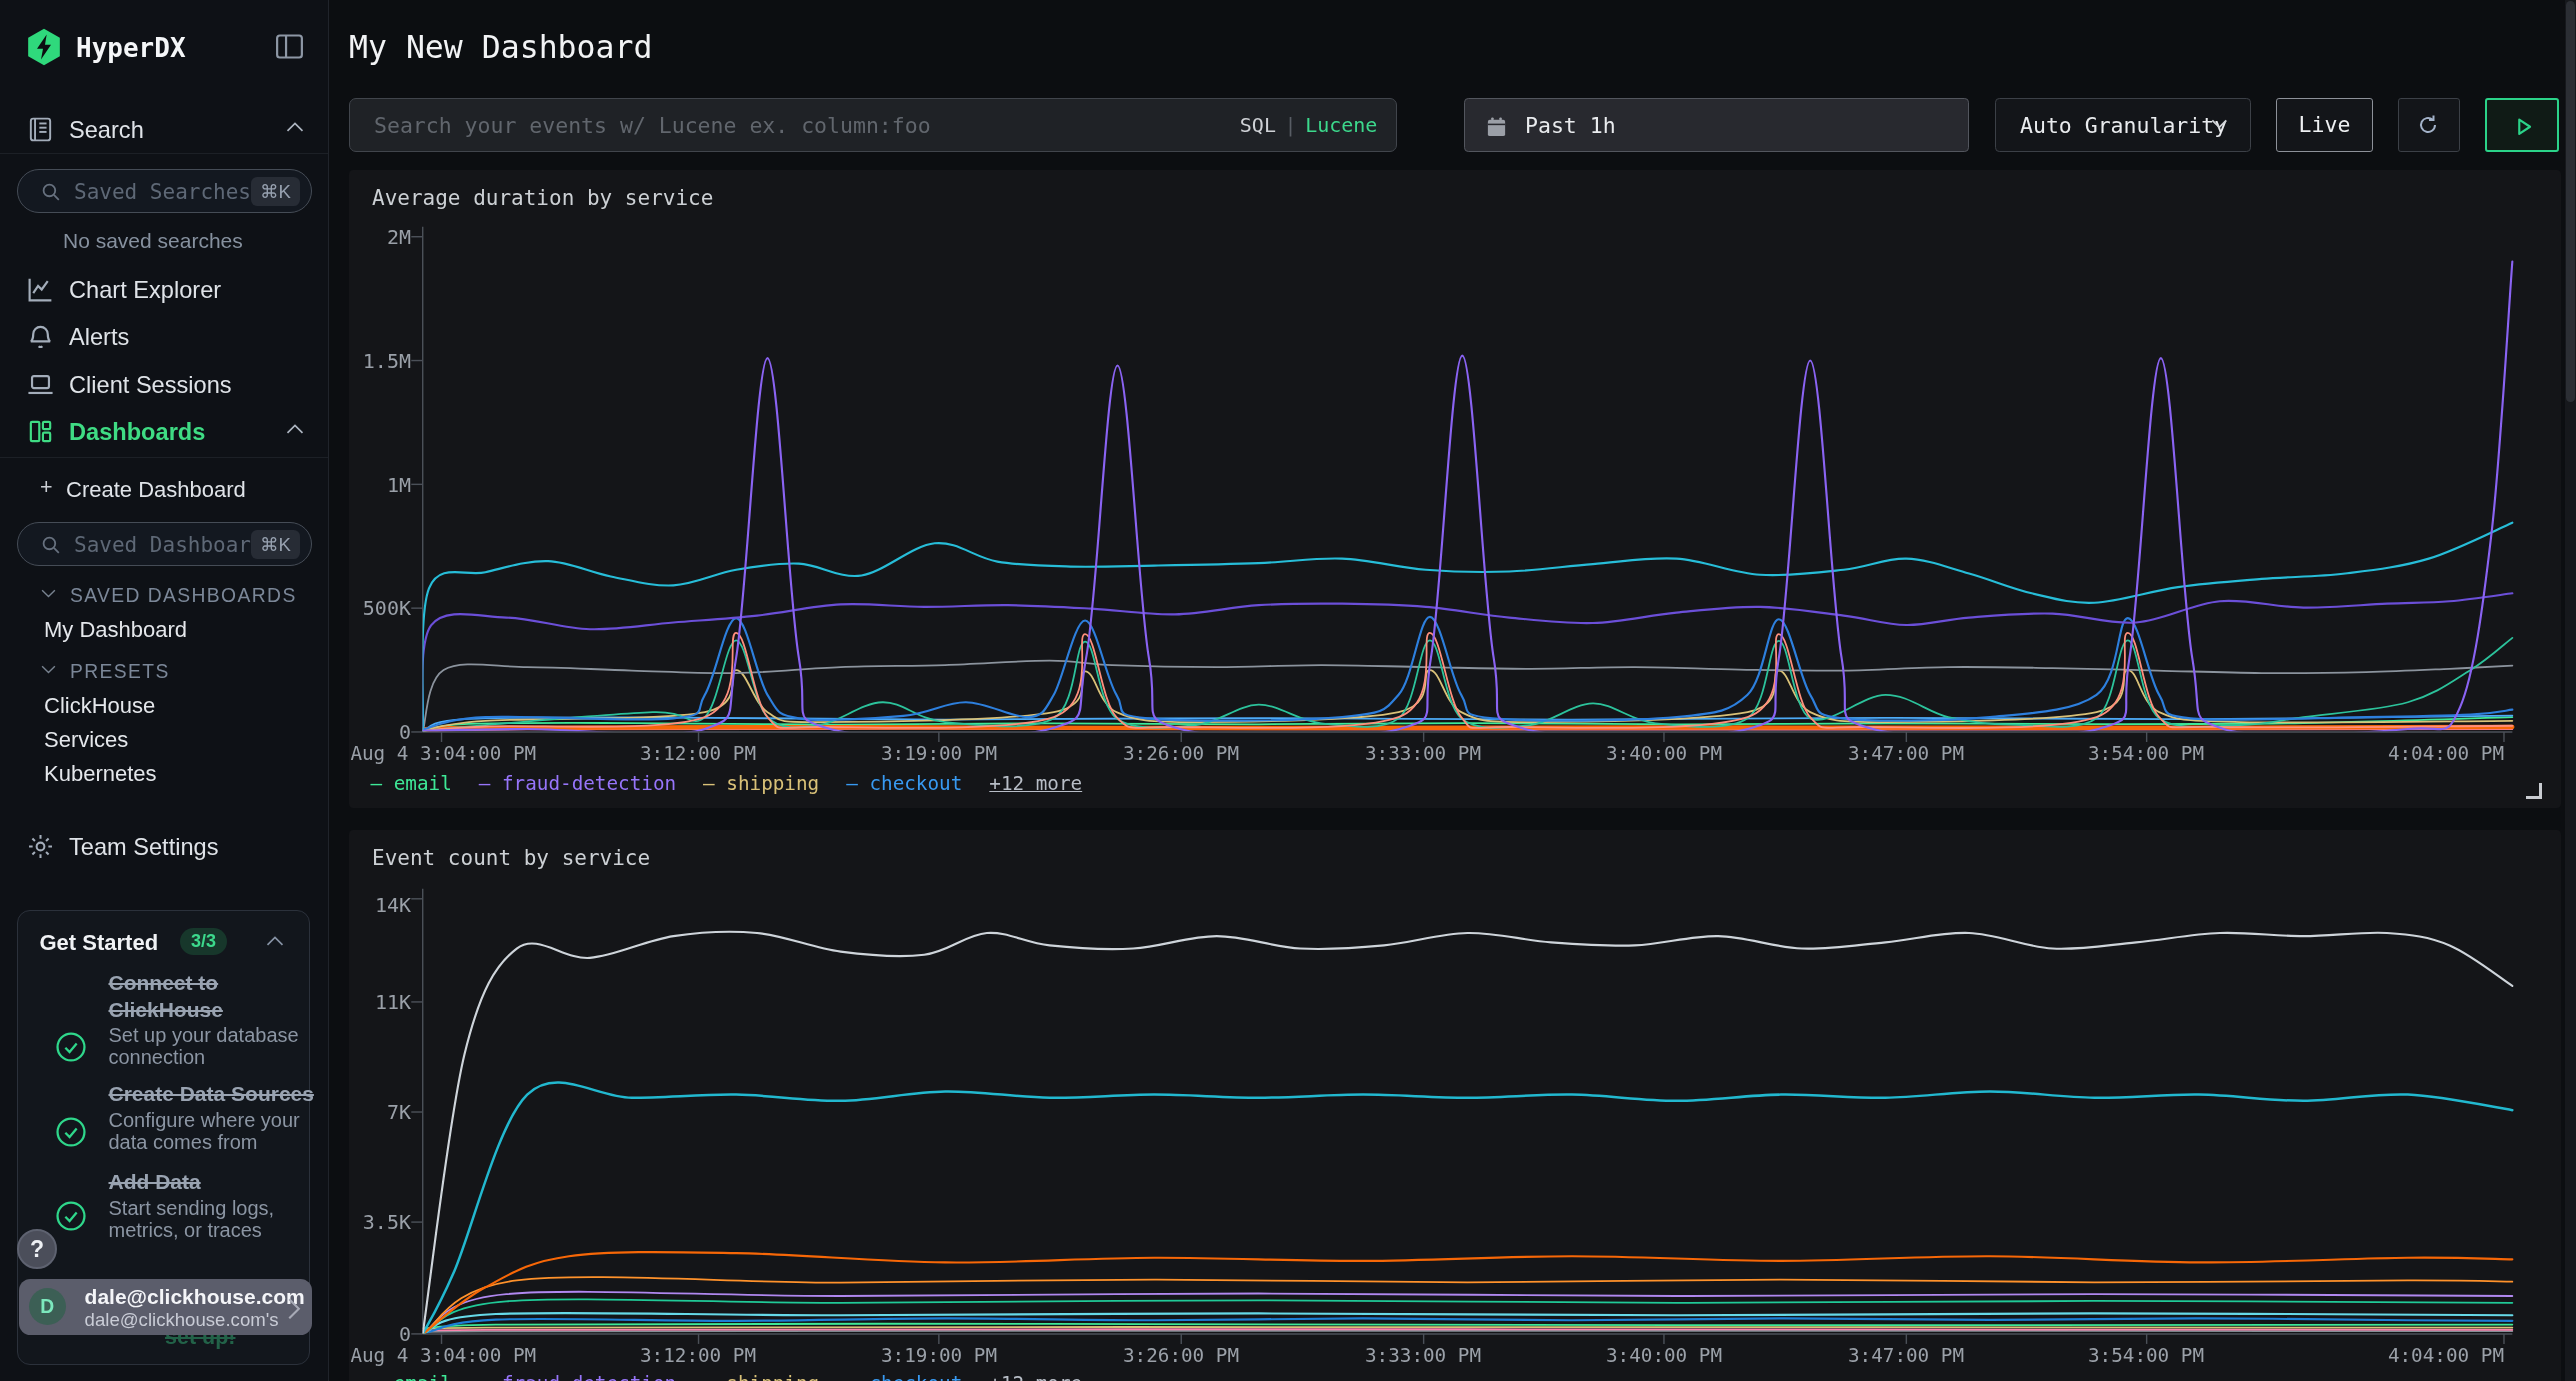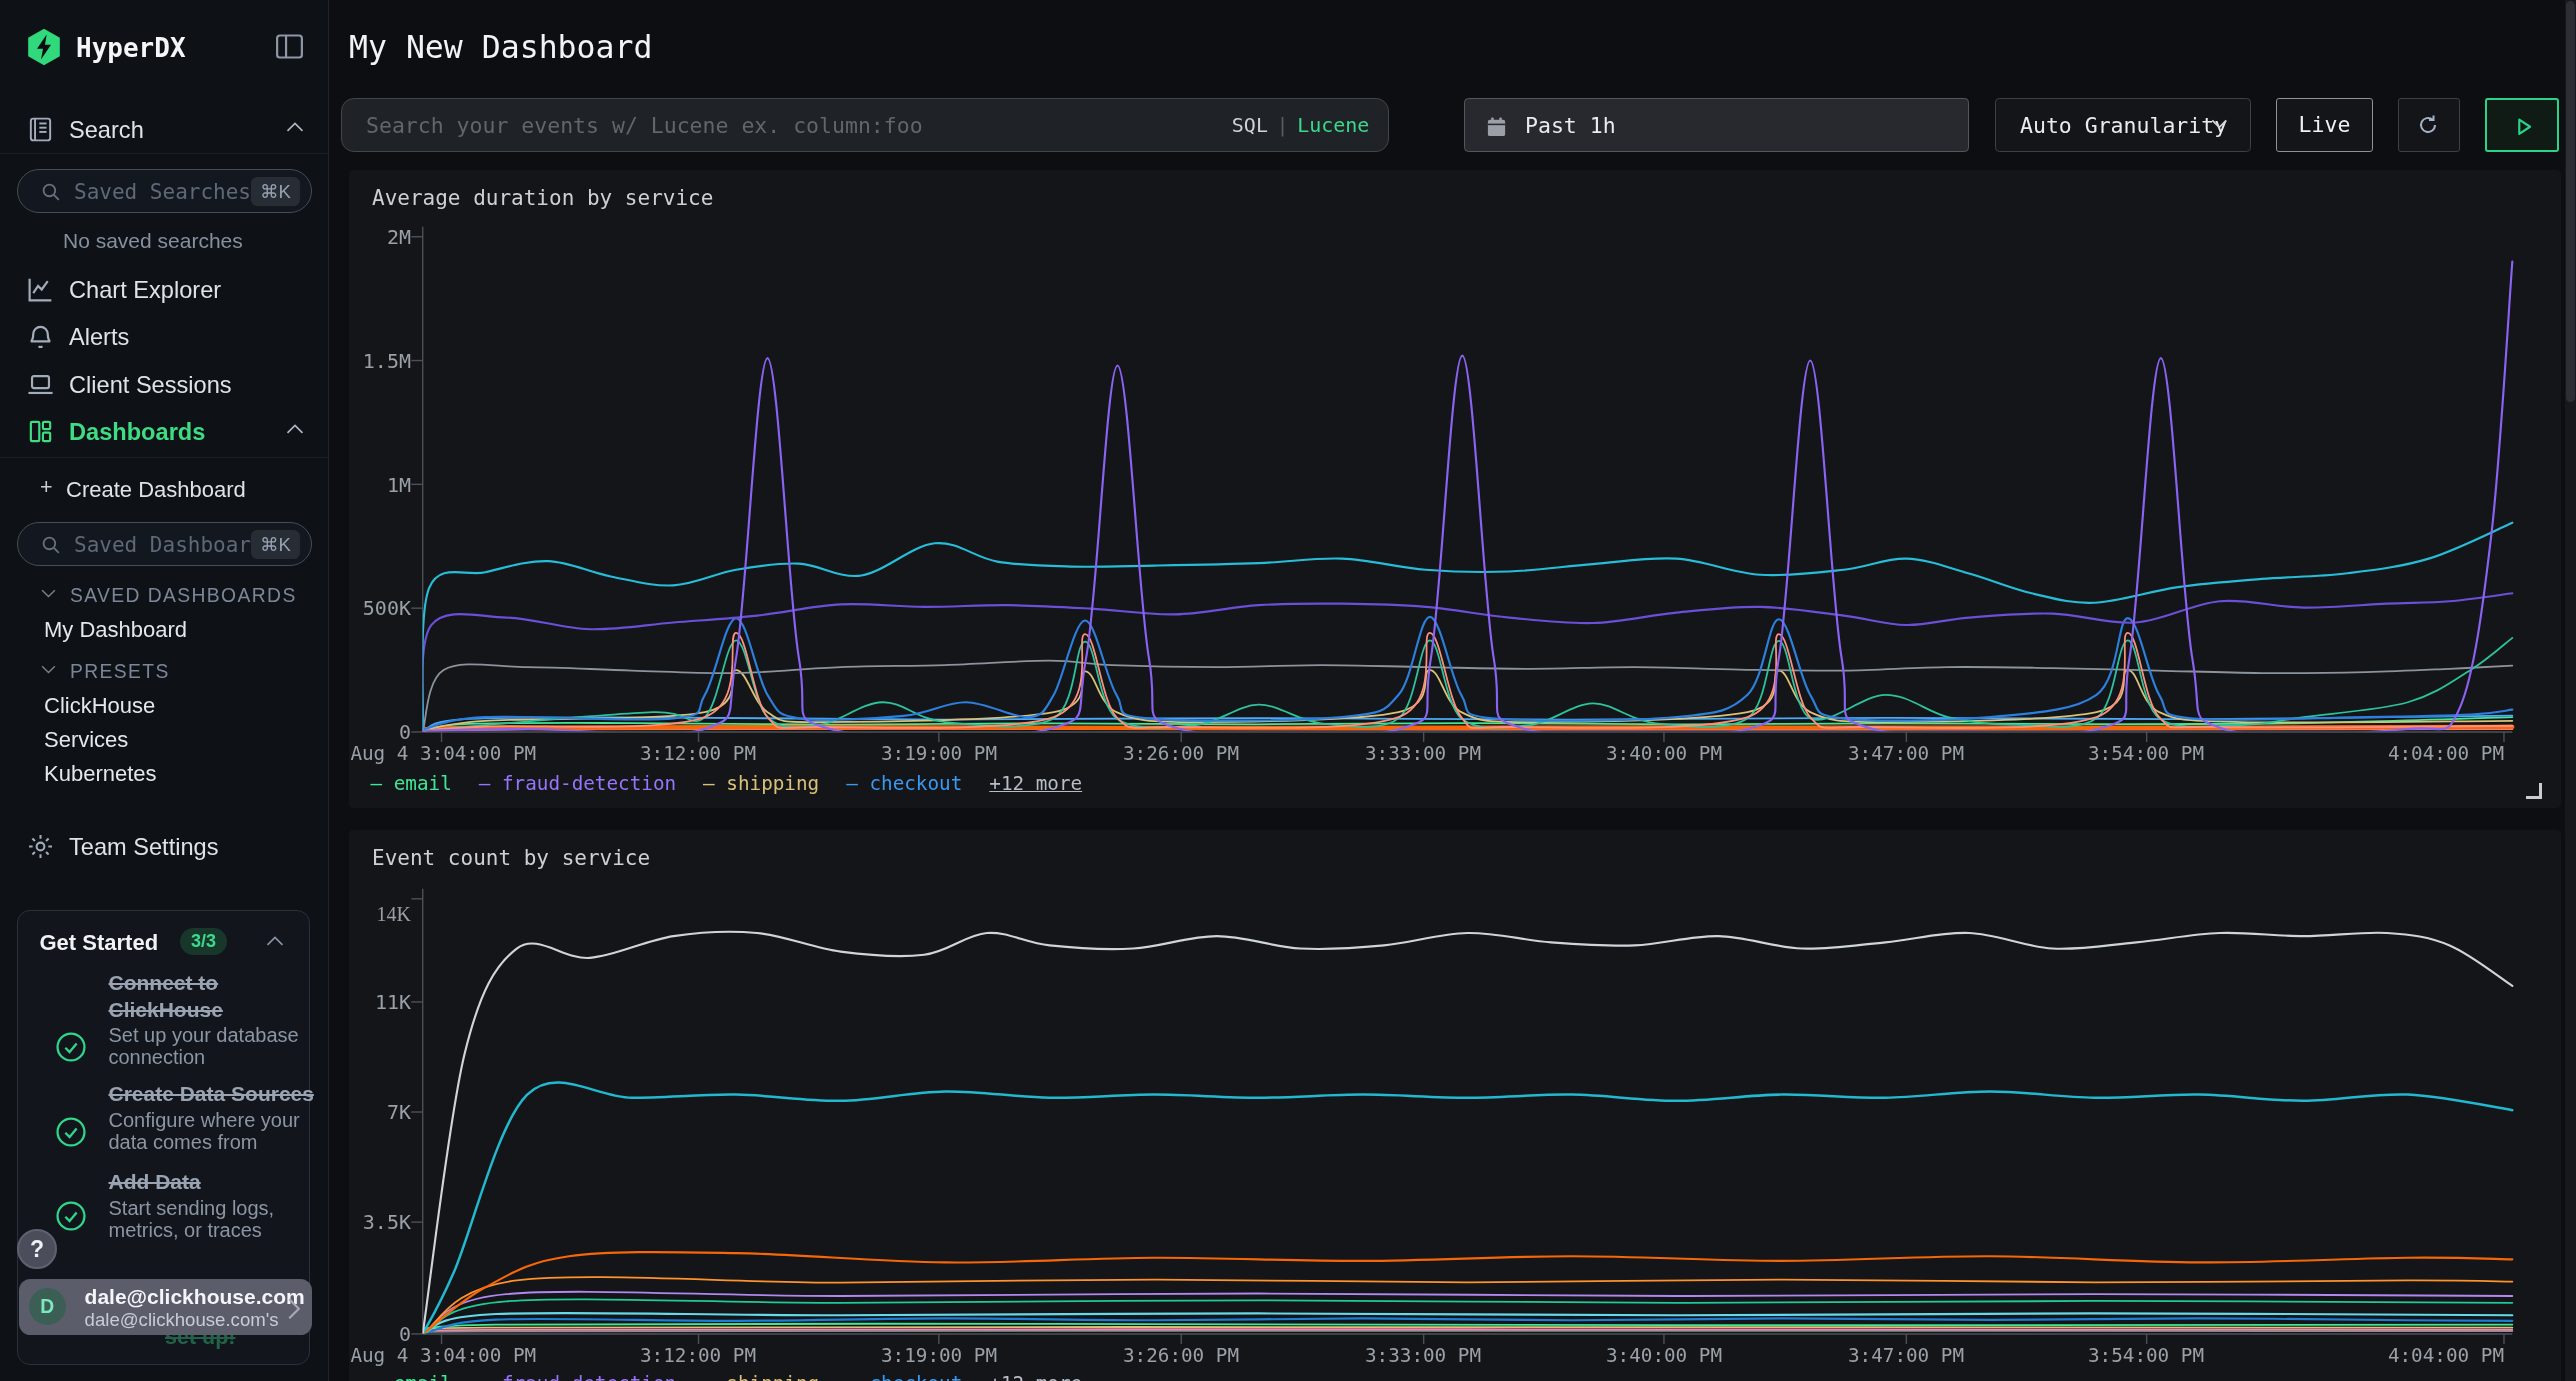--- a/index.html
+++ b/index.html
@@ -57,21 +57,21 @@
                text-align:center;}
   #user-avatar span{font-size:19.3px;font-weight:bold;color:#7ce8bd;line-height:37px;}
   #user-email{position:absolute;left:66px;top:5.7px;font-size:21px;font-weight:bold;color:#f4f5f8;white-space:nowrap;}
   #user-sub{position:absolute;left:66px;top:30px;font-size:18.6px;color:#c9ccd6;white-space:nowrap;}
   #user-chev{position:absolute;right:10px;top:17px;width:17px;height:21.5px;color:#a7aab6;}
   
   #main{position:absolute;left:331px;top:0;width:2245px;height:1381px;}
   #page-title{position:absolute;left:18px;top:29px;font-family:"DejaVu Sans Mono",monospace;
               font-size:31.5px;font-weight:500;color:#f2f3f5;}
   .ctl{position:absolute;top:98px;height:54px;box-sizing:border-box;}
-  #ev-search{left:10px;width:1048px;background:#1f2226;border:1.4px solid #41454c;border-radius:13px;}
+  #ev-search{left:18px;width:1048px;background:#1f2226;border:1.4px solid #41454c;border-radius:7px;}
   #ev-search input{position:absolute;left:0;top:0;width:100%;height:100%;background:transparent;border:none;outline:none;
        padding:0 215px 0 24px;box-sizing:border-box;font-family:"DejaVu Sans Mono",monospace;font-size:21.5px;color:#d4d7da;}
   #ev-search input::placeholder{color:#61666d;}
   #lang-toggle{position:absolute;right:18.6px;top:14.3px;font-family:"DejaVu Sans Mono",monospace;font-size:20px;}
   #lang-sql{color:#cfd2d6;cursor:pointer;}
   #lang-sep{color:#585d64;margin:0 8.6px;}
   #lang-lucene{color:#3cd98c;cursor:pointer;}
   #time-field{left:1133px;width:505px;background:#28292f;border:1.4px solid #53565e;border-radius:4.3px;cursor:pointer;}
   #time-field .cal{position:absolute;left:20px;top:15.7px;width:23px;height:23px;color:#9b9fa7;}
   #time-field .val{position:absolute;left:60px;top:14.3px;font-family:"DejaVu Sans Mono",monospace;font-size:21.5px;color:#e9ebee;}
@@ -458,21 +458,21 @@
             <path d="M103 704C120.03333333333333 699.3676190476191 107.86666666666666 680.5485714285714 205.2 676.2057142857143C302.5333333333333 671.8628571428571 509.3666666666667 678.0876190476191 687 677.9428571428572C864.6333333333333 677.7980952380952 1076.3333333333333 675.3371428571429 1271 675.3371428571429C1465.6666666666667 675.3371428571429 1660.3333333333333 677.9428571428572 1855 677.9428571428572C2049.6666666666665 677.9428571428572 2244.3333333333335 675.3371428571429 2439 675.3371428571429C2633.6666666666665 675.3371428571429 2925.6666666666665 677.5085714285715 3023 677.9428571428572" fill="none" stroke="#66d9e8" stroke-width="3" stroke-linejoin="round" stroke-linecap="round"></path>
             <path d="M103 704C122.46666666666667 696.4 122.46666666666668 665.6380952380953 219.8 658.4C317.1333333333333 651.1619047619047 511.79999999999995 660.7885714285715 687 660.5714285714286C862.2 660.3542857142857 1076.3333333333333 657.0971428571429 1271 657.0971428571429C1465.6666666666667 657.0971428571429 1660.3333333333333 660.4266666666666 1855 660.5714285714286C2049.6666666666665 660.7161904761905 2244.3333333333335 657.9657142857143 2439 657.9657142857143C2633.6666666666665 657.9657142857143 2925.6666666666665 660.1371428571429 3023 660.5714285714286" fill="none" stroke="#20c997" stroke-width="2.5" stroke-linejoin="round" stroke-linecap="round"></path>
             <path d="M103 704C122.46666666666667 694.7352380952381 122.46666666666668 657.2419047619048 219.8 648.4114285714286C317.1333333333333 639.5809523809523 511.79999999999995 651.1619047619048 687 651.0171428571429C862.2 650.8723809523809 1076.3333333333333 647.5428571428572 1271 647.5428571428572C1465.6666666666667 647.5428571428572 1660.3333333333333 650.8723809523809 1855 651.0171428571429C2049.6666666666665 651.1619047619048 2244.3333333333335 648.4114285714286 2439 648.4114285714286C2633.6666666666665 648.4114285714286 2925.6666666666665 650.5828571428572 3023 651.0171428571429" fill="none" stroke="#b088f0" stroke-width="2.5" stroke-linejoin="round" stroke-linecap="round"></path>
             <path d="M103 704C124.9 691.5504761904762 137.06666666666666 641.2457142857144 234.4 629.3028571428572C331.73333333333335 617.36 538.5666666666666 632.5600000000001 687 632.3428571428572C835.4333333333334 632.1257142857143 979 628.072380952381 1125 628C1271 627.927619047619 1417 631.9085714285715 1563 631.9085714285715C1709 631.9085714285715 1855 628 2001 628C2147 628 2293 631.6914285714286 2439 631.9085714285715C2585 632.1257142857144 2779.6666666666665 629.4476190476191 2877 629.3028571428572C2974.3333333333335 629.1580952380953 2998.6666666666665 630.7504761904762 3023 631.04" fill="none" stroke="#ff922b" stroke-width="2.5" stroke-linejoin="round" stroke-linecap="round"></path>
             <path d="M103 704C117.6 693.1428571428571 156.53333333333333 656.952380952381 190.6 638.8571428571429C224.66666666666666 620.7619047619048 248.99999999999997 603.3904761904762 307.4 595.4285714285714C365.79999999999995 587.4666666666667 453.4 589.6380952380953 541 591.0857142857143C628.6 592.5333333333333 735.6666666666666 603.0285714285715 833 604.1142857142858C930.3333333333334 605.2 1027.6666666666667 597.9619047619047 1125 597.6C1222.3333333333333 597.2380952380953 1319.6666666666665 602.3047619047619 1417 601.9428571428572C1514.3333333333335 601.5809523809525 1611.666666666667 595.4285714285714 1709.0000000000002 595.4285714285714C1806.3333333333335 595.4285714285714 1903.6666666666667 601.9428571428572 2001 601.9428571428572C2098.3333333333335 601.9428571428572 2195.6666666666665 595.0666666666667 2293 595.4285714285714C2390.3333333333335 595.7904761904762 2487.6666666666665 603.752380952381 2585 604.1142857142858C2682.3333333333335 604.4761904761905 2804 598.3238095238096 2877 597.6C2950 596.8761904761905 2998.6666666666665 599.4095238095239 3023 599.7714285714286" fill="none" stroke="#f76707" stroke-width="3" stroke-linejoin="round" stroke-linecap="round"></path>
             <path d="M103 704C110.3 689.5238095238095 122.46666666666668 672.8761904761905 146.8 617.1428571428571C171.13333333333335 561.4095238095238 207.63333333333333 410.13333333333327 249 369.59999999999997C290.3666666666667 329.06666666666666 346.3333333333333 373.9428571428572 395 373.9428571428572C443.6666666666667 373.9428571428572 492.3333333333333 368.87619047619046 541 369.59999999999997C589.6666666666666 370.3238095238095 638.3333333333334 379.0095238095238 687 378.2857142857143C735.6666666666666 377.56190476190477 784.3333333333334 365.9809523809524 833 365.25714285714287C881.6666666666666 364.53333333333336 930.3333333333334 373.21904761904767 979 373.9428571428572C1027.6666666666667 374.6666666666667 1076.3333333333333 369.59999999999997 1125 369.59999999999997C1173.6666666666667 369.59999999999997 1222.3333333333333 373.9428571428572 1271 373.9428571428572C1319.6666666666667 373.9428571428572 1368.3333333333333 369.59999999999997 1417 369.59999999999997C1465.6666666666667 369.59999999999997 1514.3333333333333 373.9428571428572 1563 373.9428571428572C1611.6666666666667 373.9428571428572 1660.3333333333335 368.87619047619046 1709.0000000000002 369.59999999999997C1757.666666666667 370.3238095238095 1806.3333333333335 378.2857142857143 1855 378.2857142857143C1903.6666666666665 378.2857142857143 1952.3333333333333 370.3238095238095 2001 369.59999999999997C2049.6666666666665 368.87619047619046 2098.3333333333335 374.6666666666667 2147 373.9428571428572C2195.6666666666665 373.21904761904767 2244.3333333333335 365.25714285714287 2293 365.25714285714287C2341.6666666666665 365.25714285714287 2390.3333333333335 373.21904761904767 2439 373.9428571428572C2487.6666666666665 374.6666666666667 2536.3333333333335 368.87619047619046 2585 369.59999999999997C2633.6666666666665 370.3238095238095 2682.3333333333335 378.2857142857143 2731 378.2857142857143C2779.6666666666665 378.2857142857143 2828.3333333333335 367.4285714285714 2877 369.59999999999997C2925.6666666666665 371.77142857142854 2998.6666666666665 387.6952380952381 3023 391.3142857142857" fill="none" stroke="#22b8cf" stroke-width="3.5" stroke-linejoin="round" stroke-linecap="round"></path>
             <path d="M103 704C112.73333333333333 638.8571428571429 139.5 402.8952380952381 161.4 313.1428571428571C183.3 223.39047619047614 205.2 187.9238095238095 234.4 165.48571428571427C263.6 143.04761904761904 300.1 181.40952380952385 336.6 178.51428571428573C373.1 175.61904761904762 414.46666666666664 153.90476190476184 453.4 148.11428571428564C492.3333333333333 142.32380952380944 531.2666666666667 140.15238095238087 570.2 143.7714285714285C609.1333333333334 147.3904761904761 648.0666666666667 164.76190476190473 687 169.82857142857142C725.9333333333333 174.8952380952381 769.7333333333332 178.51428571428573 803.8 174.17142857142858C837.8666666666667 169.82857142857142 862.2 145.94285714285706 891.4000000000001 143.7714285714285C920.6000000000001 141.5999999999999 944.9333333333333 157.5238095238095 979 161.1428571428571C1013.0666666666667 164.76190476190473 1056.8666666666668 167.65714285714284 1095.8000000000002 165.48571428571427C1134.7333333333336 163.3142857142857 1173.6666666666665 148.11428571428564 1212.6 148.11428571428564C1251.5333333333333 148.11428571428564 1290.4666666666665 163.3142857142857 1329.3999999999999 165.48571428571427C1368.3333333333333 167.65714285714284 1407.2666666666667 164.76190476190473 1446.2 161.1428571428571C1485.1333333333334 157.5238095238095 1524.0666666666666 144.49523809523802 1563 143.7714285714285C1601.9333333333334 143.04761904761895 1640.8666666666668 153.90476190476184 1679.8000000000002 156.79999999999995C1718.7333333333336 159.69523809523807 1757.6666666666665 162.59047619047615 1796.6 161.1428571428571C1835.5333333333333 159.69523809523807 1874.4666666666667 147.3904761904761 1913.4 148.11428571428564C1952.3333333333335 148.83809523809518 1991.2666666666667 164.03809523809522 2030.2 165.48571428571427C2069.133333333333 166.9333333333333 2108.0666666666666 160.41904761904757 2147 156.79999999999995C2185.9333333333334 153.18095238095233 2224.866666666667 142.32380952380944 2263.8 143.7714285714285C2302.7333333333336 145.21904761904753 2341.6666666666665 163.3142857142857 2380.6 165.48571428571427C2419.5333333333333 167.65714285714284 2458.4666666666662 160.41904761904757 2497.3999999999996 156.79999999999995C2536.333333333333 153.18095238095233 2575.2666666666664 145.21904761904753 2614.2 143.7714285714285C2653.133333333333 142.32380952380944 2692.0666666666666 148.11428571428564 2731 148.11428571428564C2769.9333333333334 148.11428571428564 2813.733333333333 141.5999999999999 2847.7999999999997 143.7714285714285C2881.8666666666663 145.94285714285706 2906.2 148.83809523809518 2935.4 161.1428571428571C2964.6000000000004 173.44761904761904 3008.4 208.1904761904762 3023 217.60000000000002" fill="none" stroke="#ced4da" stroke-width="3" stroke-linejoin="round" stroke-linecap="round"></path>
           </g>
         </svg>
       <div id="ylab2">
-          <div class="ylab" style="left: 0px; top: 73px; font-family: Liberation Serif, serif;">14K</div>
+          <div class="ylab" style="left: 0px; top: 63px;">14K</div>
           <div class="ylab" style="left: 0px; top: 160px;">11K</div>
           <div class="ylab" style="left: 0px; top: 270px;">7K</div>
           <div class="ylab" style="left: 0px; top: 380px;">3.5K</div>
           <div class="ylab" style="left: 0px; top: 492px;">0</div>
         </div>
       <div id="xlab2">
           <div class="xlab" style="top: 514px; left: 1.4px;">Aug 4 3:04:00 PM</div>
           <div class="xlab" style="top: 514px; left: 249px; width: 200px; text-align: center;">3:12:00 PM</div>
           <div class="xlab" style="top: 514px; left: 490px; width: 200px; text-align: center;">3:19:00 PM</div>
           <div class="xlab" style="top: 514px; left: 732px; width: 200px; text-align: center;">3:26:00 PM</div>

